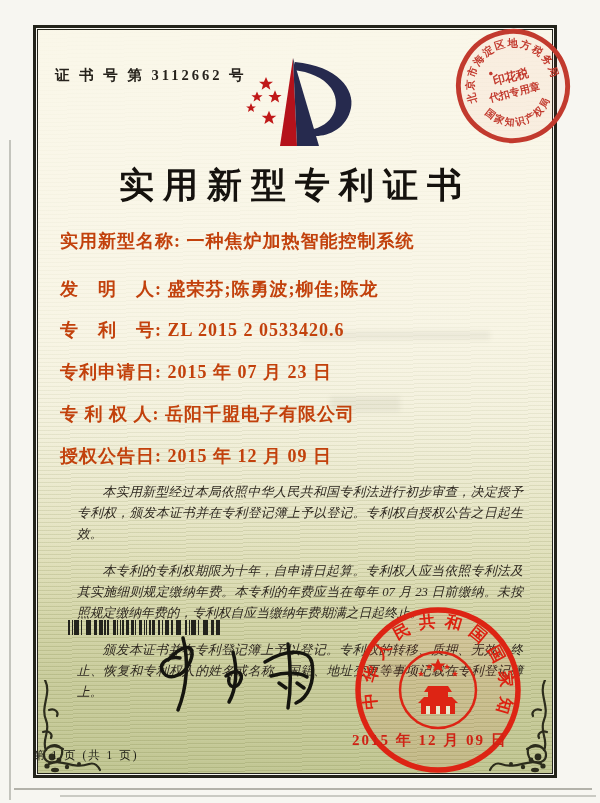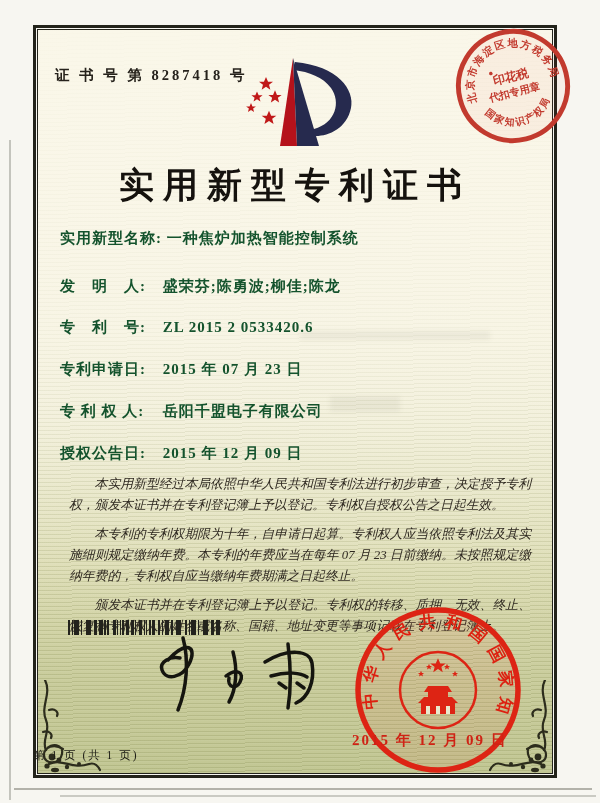--- a/index.html
+++ b/index.html
@@ -15,27 +15,27 @@
   .cert-lines{position:absolute;left:38px;top:30px;width:514px;height:743px;z-index:1;
     background:repeating-linear-gradient(179deg,rgba(116,124,62,0.20) 0 1px,rgba(255,255,255,0.04) 1px 2px,rgba(116,124,62,0) 2px 4px);}
   .cert-fade{position:absolute;left:38px;top:30px;width:514px;height:743px;z-index:1;
     background:linear-gradient(180deg,rgba(250,247,233,0.95) 0%,rgba(250,247,233,0.75) 40%,rgba(250,247,233,0.25) 62%,rgba(250,247,233,0) 80%);}
   .ghost{position:absolute;background:rgba(70,65,55,0.06);filter:blur(2px);z-index:2;}
   
   .cert-no{position:absolute;left:55px;top:66px;font-size:14.5px;font-weight:600;
            letter-spacing:3px;color:#26221c;z-index:4;}
   .title{position:absolute;left:33px;top:162px;width:524px;text-align:center;
          font-size:35px;font-weight:bold;letter-spacing:9px;color:#15120e;z-index:4;}
-  .field{position:absolute;left:60px;font-size:15px;font-weight:600;letter-spacing:1px;
-         color:#14532d;z-index:4;white-space:nowrap;}
+  .field{position:absolute;left:60px;font-size:18px;font-weight:600;letter-spacing:1px;
+         color:#c2410c;z-index:4;white-space:nowrap;}
   .flabel{display:inline-block;min-width:98px;font-weight:700;}
   .fvalue{font-weight:600;}
   .paras{position:absolute;left:61px;top:466px;width:478px;font-size:12.8px;line-height:1.64;
          color:#2e2820;font-style:italic;text-align:justify;z-index:4;}
-  .paras p{margin:8px;text-indent:2em;}
+  .paras p{margin:16px;text-indent:2em;}
   
   .barcode{position:absolute;left:68px;top:620px;width:152px;height:15px;z-index:4;
     background:
       repeating-linear-gradient(90deg,#23231d 0 2px,transparent 2px 4px,#23231d 4px 5px,transparent 5px 9px),
       repeating-linear-gradient(90deg,#23231d 0 1px,transparent 1px 6px,#23231d 6px 9px,transparent 9px 13px);}
   
   .signer{position:absolute;left:78px;top:651px;z-index:4;font-size:16px;font-weight:700;
           letter-spacing:3px;line-height:1.75;color:#1d1d15;}
   .signature{position:absolute;left:138px;top:630px;z-index:4;}
   
@@ -66,21 +66,21 @@
   <div class="cert-bg"></div>
   <div class="cert-lines"></div>
   <div class="cert-fade"></div>
   <div class="ghost" style="left:300px;top:331px;width:190px;height:9px;"></div>
   <div class="ghost" style="left:330px;top:396px;width:70px;height:16px;"></div>
 
   <div class="frame">
     <div class="frame-inner"></div>
   </div>
 
-  <div class="cert-no">证 书 号 第 8287418 号</div>
+  <div class="cert-no">证 书 号 第 3112662 号</div>
 
   <svg class="logo" width="135" height="92" viewBox="0 0 135 92">
     <path d="M60,2 L47,90 L64,90 Z" fill="#b5121b"></path>
     <path d="M60,2 L64,90 L86,90 Z" fill="#262a4e"></path>
     <path d="M62,6 C105,10 122,34 118,52 C114,72 96,80 83,80 C80,80 79,76 81,73 C103,67 108,46 98,32 C90,21 76,16 61,14 Z" fill="#262a4e"></path>
     <g fill="#c01818">
       <path transform="translate(33,28)" d="M0,-7 L2.06,-2.16 7,-2.16 3.03,0.83 4.33,5.66 0,2.8 -4.33,5.66 -3.03,0.83 -7,-2.16 -2.06,-2.16 Z"></path>
       <path transform="translate(24,41) scale(0.8)" d="M0,-7 L2.06,-2.16 7,-2.16 3.03,0.83 4.33,5.66 0,2.8 -4.33,5.66 -3.03,0.83 -7,-2.16 -2.06,-2.16 Z"></path>
       <path transform="translate(42,41) scale(0.95)" d="M0,-7 L2.06,-2.16 7,-2.16 3.03,0.83 4.33,5.66 0,2.8 -4.33,5.66 -3.03,0.83 -7,-2.16 -2.06,-2.16 Z"></path>
       <path transform="translate(18,52) scale(0.7)" d="M0,-7 L2.06,-2.16 7,-2.16 3.03,0.83 4.33,5.66 0,2.8 -4.33,5.66 -3.03,0.83 -7,-2.16 -2.06,-2.16 Z"></path>

